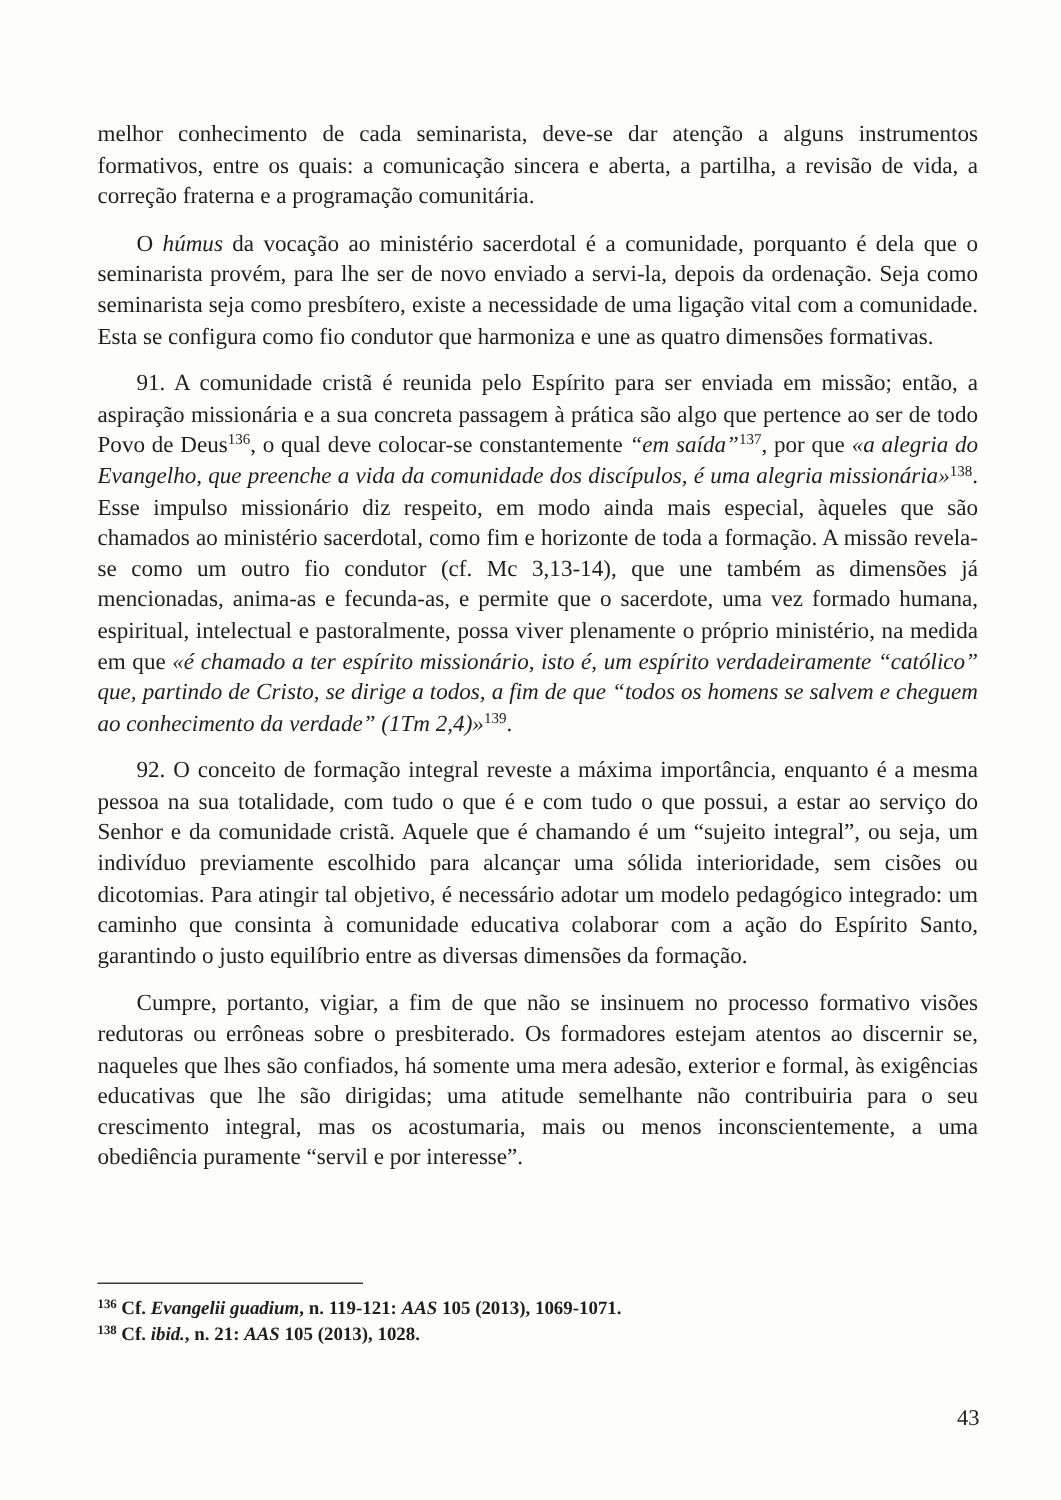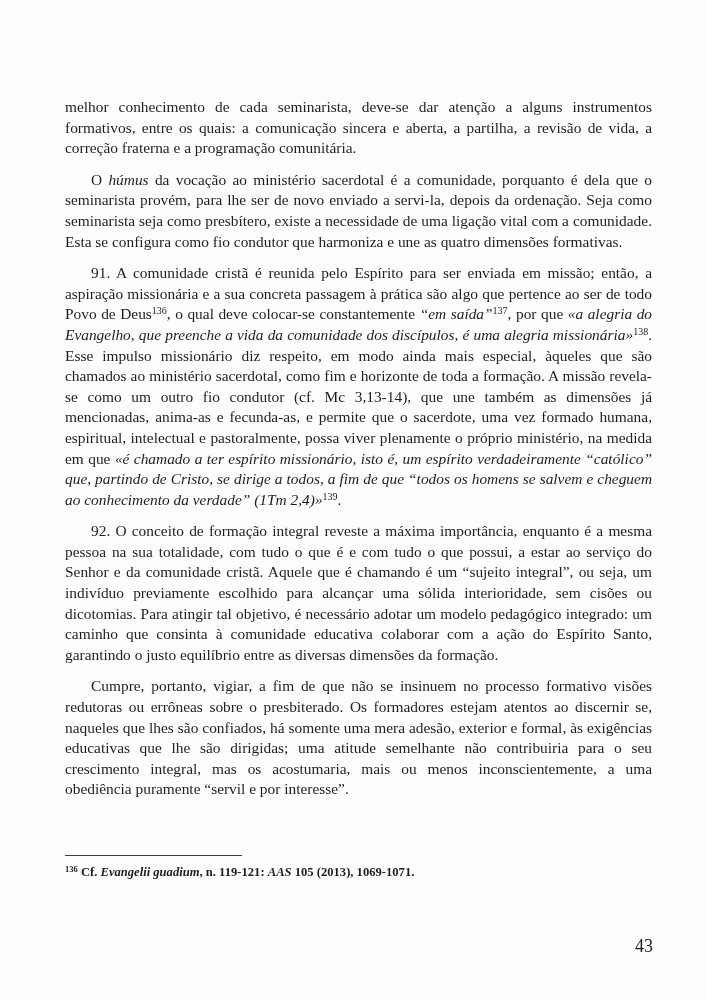--- a/index.html
+++ b/index.html
@@ -12,21 +12,21 @@
     width: 707px;
     height: 1000px;
     background: #fdfdfb;
     font-family: "Liberation Serif", "DejaVu Serif", serif;
     color: #1e1e1e;
     overflow: hidden;
   }
   .body-text {
     position: absolute;
     left: 65px;
-    top: 97px;
+    top: 80px;
     width: 587px;
   }
   .para {
     margin: 0 0 11px 0;
     font-size: 15.4px;
     line-height: 20.6px;
     text-align: justify;
     text-align-last: left;
   }
   .para.indent { text-indent: 26px; }
@@ -55,37 +55,38 @@
     margin: 0;
     font-size: 12.6px;
     line-height: 17px;
     text-align: left;
   }
   .fn sup.fn-ref { font-size: 8.5px; top: -4px; }
   .page-number {
     position: absolute;
     top: 936px;
     right: 54px;
-    font-size: 18px;
+    font-size: 15px;
     line-height: 20px;
   }
 </style>
 </head>
 <body>
 
 <div class="page">
 
   <div class="body-text">
     <p class="para"><span class="">melhor conhecimento de cada seminarista, deve-se dar atenção a alguns instrumentos formativos, entre os quais: a comunicação sincera e aberta, a partilha, a revisão de vida, a correção fraterna e a programação comunitária.</span></p>
     <p class="para indent"><span class="">O </span><span class="it">húmus</span><span class=""> da vocação ao ministério sacerdotal é a comunidade, porquanto é dela que o seminarista provém, para lhe ser de novo enviado a servi-la, depois da ordenação. Seja como seminarista seja como presbítero, existe a necessidade de uma ligação vital com a comunidade. Esta se configura como fio condutor que harmoniza e une as quatro dimensões formativas.</span></p>
     <p class="para indent"><span class="">91. A comunidade cristã é reunida pelo Espírito para ser enviada em missão; então, a aspiração missionária e a sua concreta passagem à prática são algo que pertence ao ser de todo Povo de Deus</span><sup class="fn-ref">136</sup><span class="">, o qual deve colocar-se constantemente </span><span class="it">“em saída”</span><sup class="fn-ref">137</sup><span class="">, por que </span><span class="it">«a alegria do Evangelho, que preenche a vida da comunidade dos discípulos, é uma alegria missionária»</span><sup class="fn-ref">138</sup><span class="">. Esse impulso missionário diz respeito, em modo ainda mais especial, àqueles que são chamados ao ministério sacerdotal, como fim e horizonte de toda a formação. A missão revela-se como um outro fio condutor (cf. Mc 3,13-14), que une também as dimensões já mencionadas, anima-as e fecunda-as, e permite que o sacerdote, uma vez formado humana, espiritual, intelectual e pastoralmente, possa viver plenamente o próprio ministério, na medida em que </span><span class="it">«é chamado a ter espírito missionário, isto é, um espírito verdadeiramente “católico” que, partindo de Cristo, se dirige a todos, a fim de que “todos os homens se salvem e cheguem ao conhecimento da verdade” (1Tm 2,4)»</span><sup class="fn-ref">139</sup><span class="">.</span></p>
     <p class="para indent"><span class="">92. O conceito de formação integral reveste a máxima importância, enquanto é a mesma pessoa na sua totalidade, com tudo o que é e com tudo o que possui, a estar ao serviço do Senhor e da comunidade cristã. Aquele que é chamando é um “sujeito integral”, ou seja, um indivíduo previamente escolhido para alcançar uma sólida interioridade, sem cisões ou dicotomias. Para atingir tal objetivo, é necessário adotar um modelo pedagógico integrado: um caminho que consinta à comunidade educativa colaborar com a ação do Espírito Santo, garantindo o justo equilíbrio entre as diversas dimensões da formação.</span></p>
     <p class="para indent"><span class="">Cumpre, portanto, vigiar, a fim de que não se insinuem no processo formativo visões redutoras ou errôneas sobre o presbiterado. Os formadores estejam atentos ao discernir se, naqueles que lhes são confiados, há somente uma mera adesão, exterior e formal, às exigências educativas que lhe são dirigidas; uma atitude semelhante não contribuiria para o seu crescimento integral, mas os acostumaria, mais ou menos inconscientemente, a uma obediência puramente “servil e por interesse”.</span></p>
   </div>
 
   <div class="footnotes">
     <div class="fn-rule"></div>
     <p class="fn"><sup class="fn-ref">136</sup><span class=""> Cf. </span><span class="it">Evangelii guadium</span><span class="">, n. 119-121: </span><span class="it">AAS</span><span class=""> 105 (2013), 1069-1071.</span></p>
+    <p class="fn"><sup class="fn-ref">138</sup><span class=""> Cf. </span><span class="it">ibid.</span><span class="">, n. 21: </span><span class="it">AAS</span><span class=""> 105 (2013), 1028.</span></p>
   </div>
 
   <div class="page-number">43</div>
 
 </div>
 
 </body></html>

